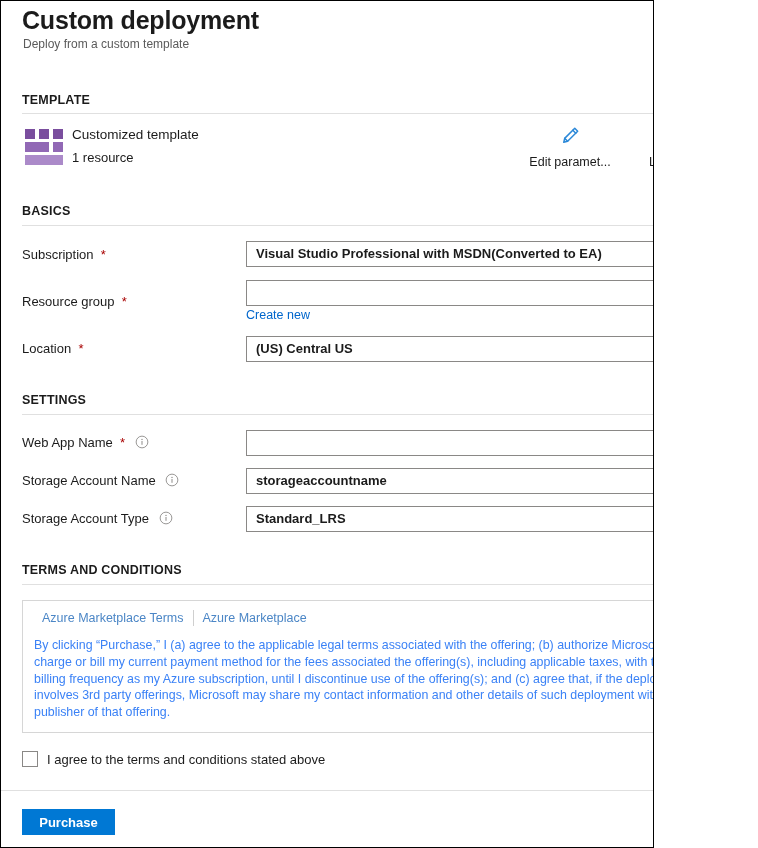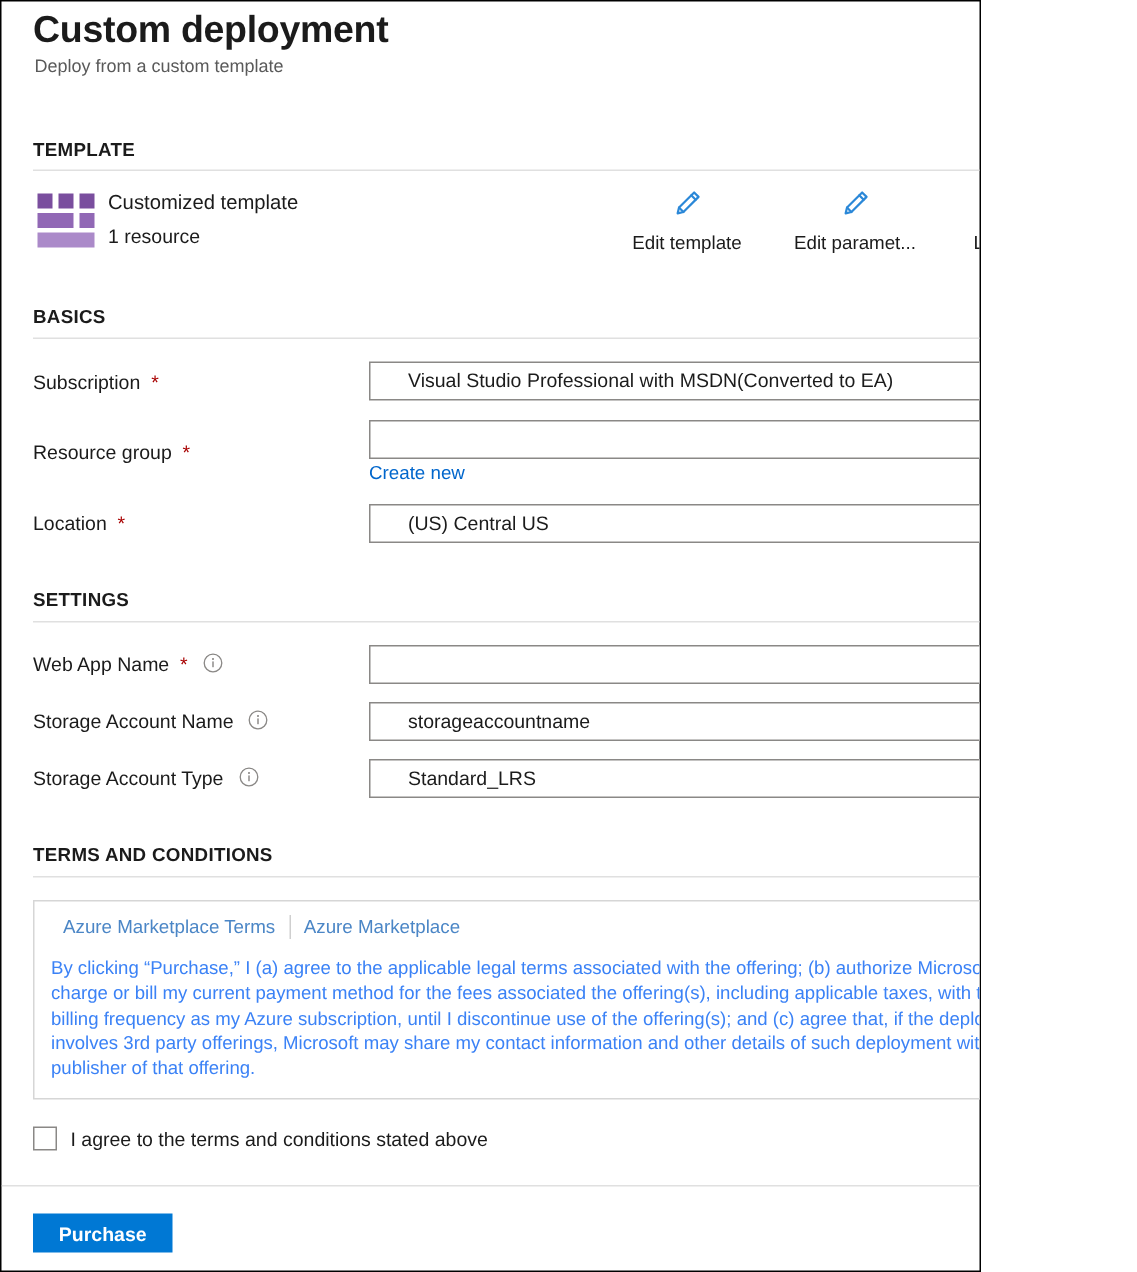--- a/index.html
+++ b/index.html
@@ -125,23 +125,24 @@
     position: absolute;
     left: 245px;
     width: 476px;
     height: 26px;
     box-sizing: border-box;
     border: 1px solid #8a8886;
     background: #ffffff;
     font-size: 13px;
     color: #1b1b1b;
     line-height: 24px;
-    padding: 0 30px 0 25px;
+    padding: 0 30px 0 9px;
     white-space: nowrap;
     overflow: hidden;
+    font-weight: bold;
   }
   .fld.plain { padding-right: 9px; }
   .chev {
     position: absolute;
     right: 9px;
     top: 50%;
     transform: translateY(-50%);
     width: 11px;
     height: 11px;
     pointer-events: none;
@@ -289,30 +290,20 @@
     <i style="left:0px;  top:0px;  width:10px; height:10px; background:#7a4e9e;"></i>
     <i style="left:14px; top:0px;  width:10px; height:10px; background:#7a4e9e;"></i>
     <i style="left:28px; top:0px;  width:10px; height:10px; background:#7a4e9e;"></i>
     <i style="left:0px;  top:13px; width:24px; height:10px; background:#9168b5;"></i>
     <i style="left:28px; top:13px; width:10px; height:10px; background:#9168b5;"></i>
     <i style="left:0px;  top:26px; width:38px; height:10px; background:#ab8ac9;"></i>
   </div>
   <div class="tmpl-title">Customized template</div>
   <div class="tmpl-sub">1 resource</div>
 
-  <div class="cmd" style="left:415px; width:84px;">
-    <span class="glyph">
-      <svg width="22" height="22" viewBox="0 0 24 24" fill="none" stroke="#2b88d8" stroke-width="1.6" stroke-linecap="round" stroke-linejoin="round">
-        <path d="M17.2 3.6l3.2 3.2-11 11-4.2 1 1-4.2z"></path>
-        <path d="M15.1 5.7l3.2 3.2"></path>
-        <path d="M6.2 14.6l3.2 3.2"></path>
-      </svg>
-    </span>
-    <span class="cmd-label">Edit template</span>
-  </div>
 
   <div class="cmd" style="left:527px; width:84px;">
     <span class="glyph">
       <svg width="22" height="22" viewBox="0 0 24 24" fill="none" stroke="#2b88d8" stroke-width="1.6" stroke-linecap="round" stroke-linejoin="round">
         <path d="M17.2 3.6l3.2 3.2-11 11-4.2 1 1-4.2z"></path>
         <path d="M15.1 5.7l3.2 3.2"></path>
         <path d="M6.2 14.6l3.2 3.2"></path>
       </svg>
     </span>
     <span class="cmd-label">Edit paramet...</span>

